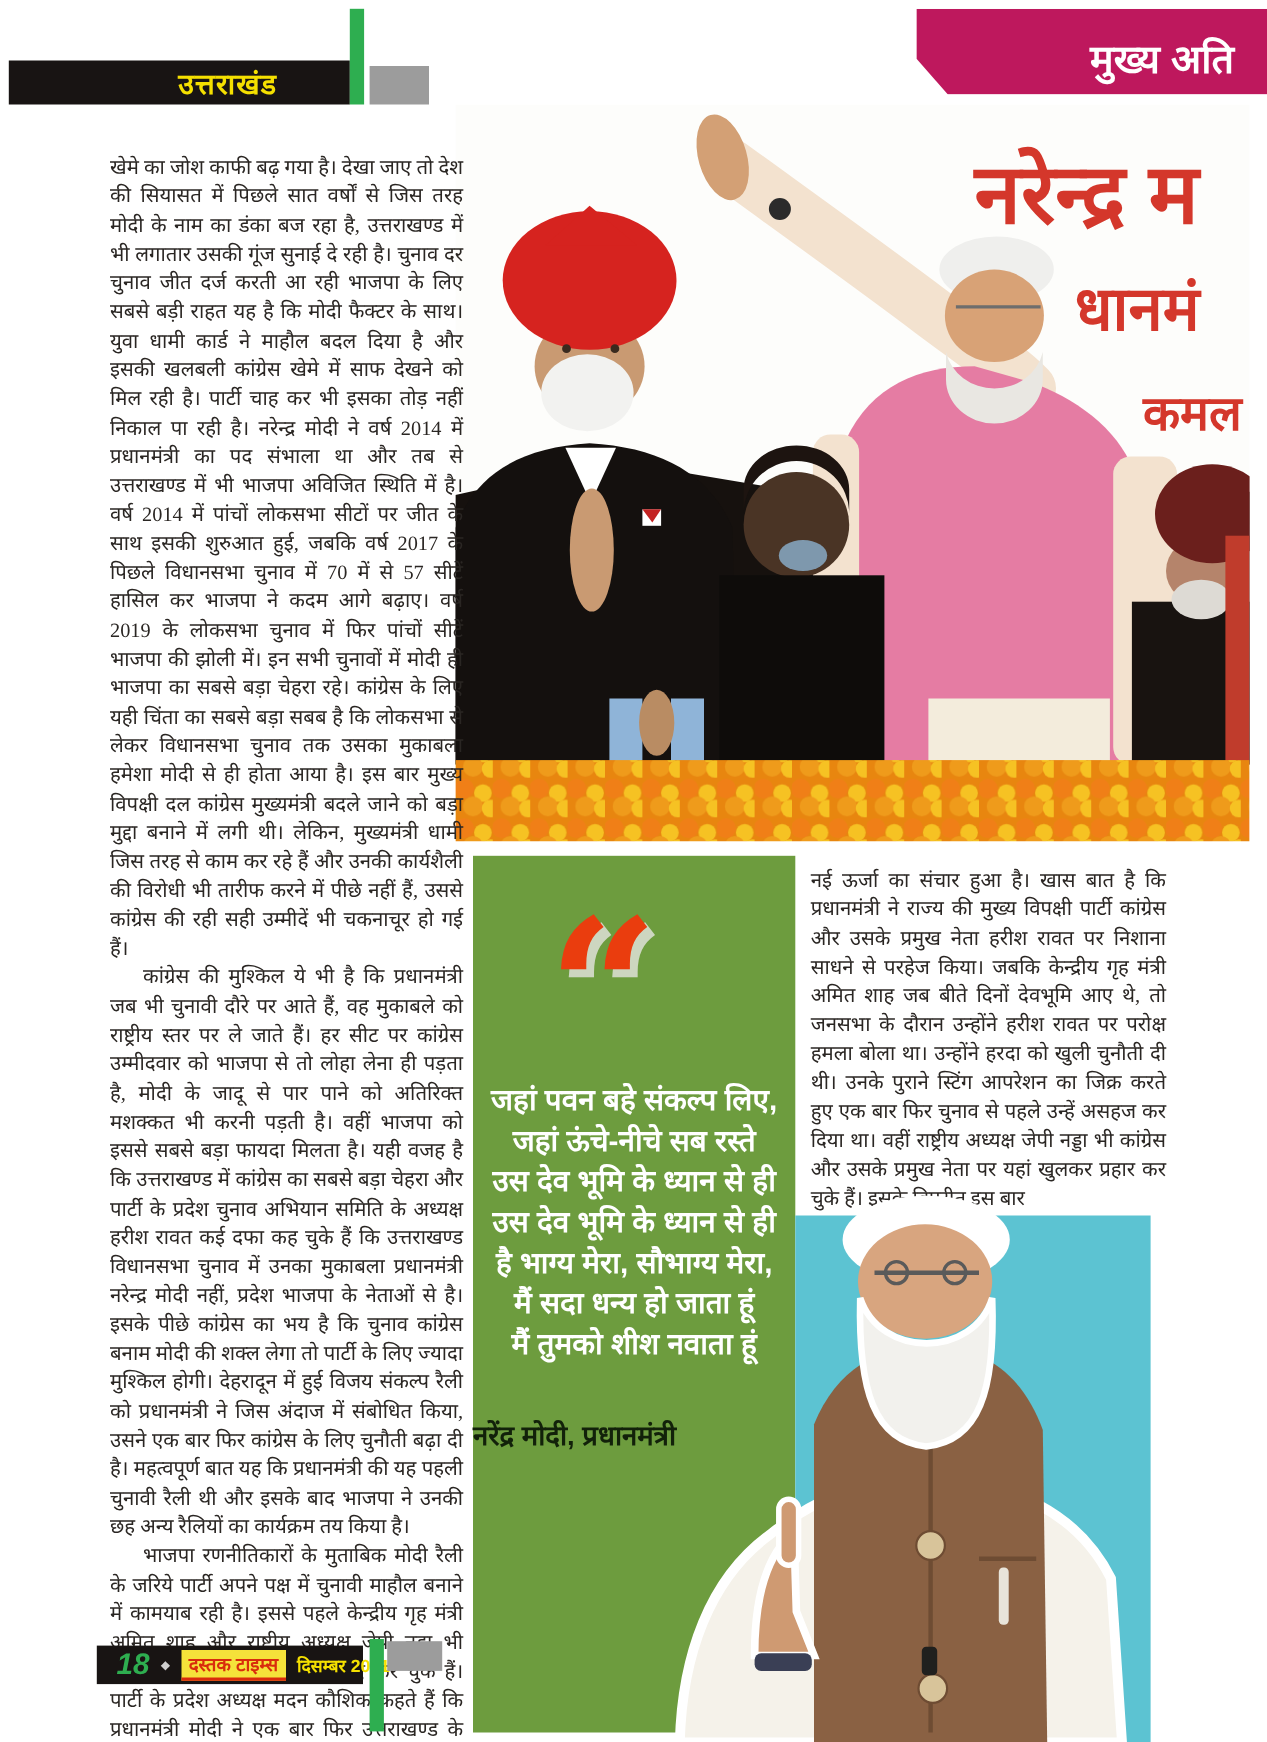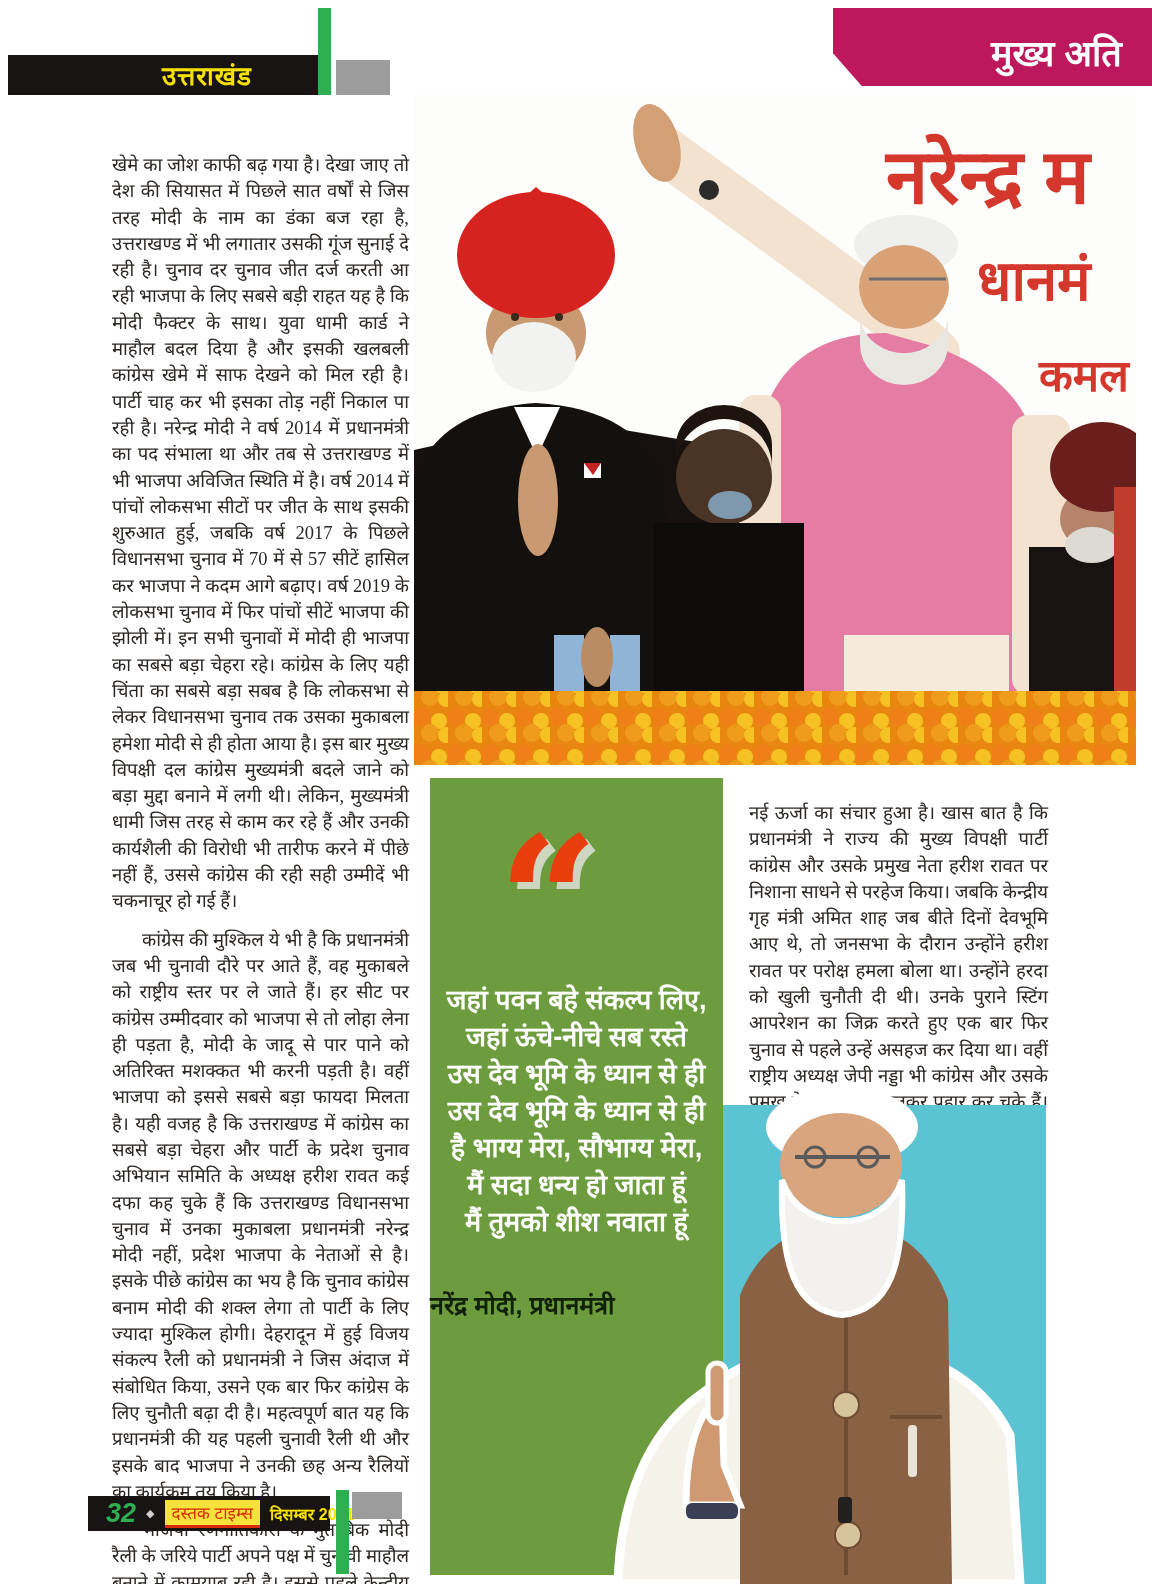--- a/index.html
+++ b/index.html
@@ -9,21 +9,21 @@
   .hdr-bar{position:absolute;left:8px;top:55px;width:310px;height:40px;background:#181413;
            display:flex;align-items:center;justify-content:center;}
   .hdr-label{color:#f5e000;font-family:"Liberation Sans",sans-serif;font-weight:bold;
              font-size:26px;margin-left:88px;letter-spacing:1px;}
   .vbar-top{position:absolute;left:318px;top:8px;width:13px;height:87px;background:#2eae50;}
   .gray-top{position:absolute;left:336px;top:60px;width:54px;height:35px;background:#9c9c9c;}
   
   .col{position:absolute;text-align:justify;font-size:18.5px;line-height:26.3px;}
   .col-left{left:100px;top:140px;width:321px;}
   .col-right{left:737px;top:788px;width:323px;}
-  .col p{margin:12px;}
+  .col p{margin:0;}
   .col p.ind{text-indent:30px;}
   
   .photo-top{position:absolute;left:414px;top:95px;width:722px;height:670px;}
   .banner{position:absolute;left:833px;top:8px;width:319px;height:78px;background:#be185d;
           clip-path:polygon(0 0,100% 0,100% 100%,9% 100%,0 58%);}
   .banner-txt{position:absolute;left:158px;top:20px;color:#fff;white-space:nowrap;
               font-family:"Liberation Sans",sans-serif;font-weight:bold;font-size:36px;}
   
   .quote-box{position:absolute;left:430px;top:778px;width:293px;height:797px;background:#6d9c3e;z-index:2;}
   .qmark{font-family:"DejaVu Serif",serif;font-weight:bold;font-size:175px;line-height:0.72;
@@ -33,21 +33,21 @@
   .qattr{margin-top:46px;text-align:left;color:#12210a;
          font-family:"Liberation Sans",sans-serif;font-weight:bold;font-size:25px;}
   
   .photo-bottom{position:absolute;left:590px;top:1105px;width:456px;height:479px;z-index:3;}
   
   .ftr-bar{position:absolute;left:88px;top:1496px;width:242px;height:35px;background:#181413;
            display:flex;align-items:center;gap:10px;padding-left:18px;box-sizing:border-box;
            font-family:"Liberation Sans",sans-serif;}
   .ftr-num{color:#2eae50;font-weight:bold;font-size:27px;font-style:italic;}
   .ftr-diamond{color:#cfcfcf;font-size:11px;}
-  .ftr-logo{background:#f5e23a;color:#d92c0c;font-weight:normal;font-size:17px;
+  .ftr-logo{background:#f5e23a;color:#d92c0c;font-weight:bold;font-size:17px;
             padding:1px 7px;border-bottom:3px solid #d92c0c;white-space:nowrap;}
   .ftr-date{color:#f5e000;font-weight:bold;font-size:16px;white-space:nowrap;}
   .vbar-bot{position:absolute;left:336px;top:1490px;width:13px;height:84px;background:#2eae50;}
   .gray-bot{position:absolute;left:352px;top:1492px;width:50px;height:27px;background:#9c9c9c;}
 </style>
 </head>
 <body>
 
 <div class="page">
 
@@ -173,21 +173,21 @@
       <circle cx="278" cy="52" r="10" fill="none" stroke="#5a5a5a" stroke-width="3"></circle>
       <path d="M192,75 C190,160 205,205 252,210 C300,205 315,160 312,75 C295,130 210,130 192,75 Z" fill="#f2f1ed" stroke="#ffffff" stroke-width="6"></path>
 
       <path d="M96,400 C96,350 105,320 120,300 L132,296 L134,360 L150,400 Z" fill="#cf9a72" stroke="#ffffff" stroke-width="7"></path>
       <rect x="118" y="258" width="18" height="60" rx="9" fill="#cf9a72" stroke="#ffffff" stroke-width="5"></rect>
       <rect x="96" y="398" width="52" height="16" rx="6" fill="#3a3f55"></rect>
     </svg>
   </div>
 
   <div class="ftr-bar">
-    <span class="ftr-num">32</span>
+    <span class="ftr-num">18</span>
     <span class="ftr-diamond">◆</span>
     <span class="ftr-logo">दस्तक टाइम्स</span>
     <span class="ftr-date">दिसम्बर 2021</span>
   </div>
   <div class="vbar-bot"></div>
   <div class="gray-bot"></div>
 
 </div>
 
 </body></html>

